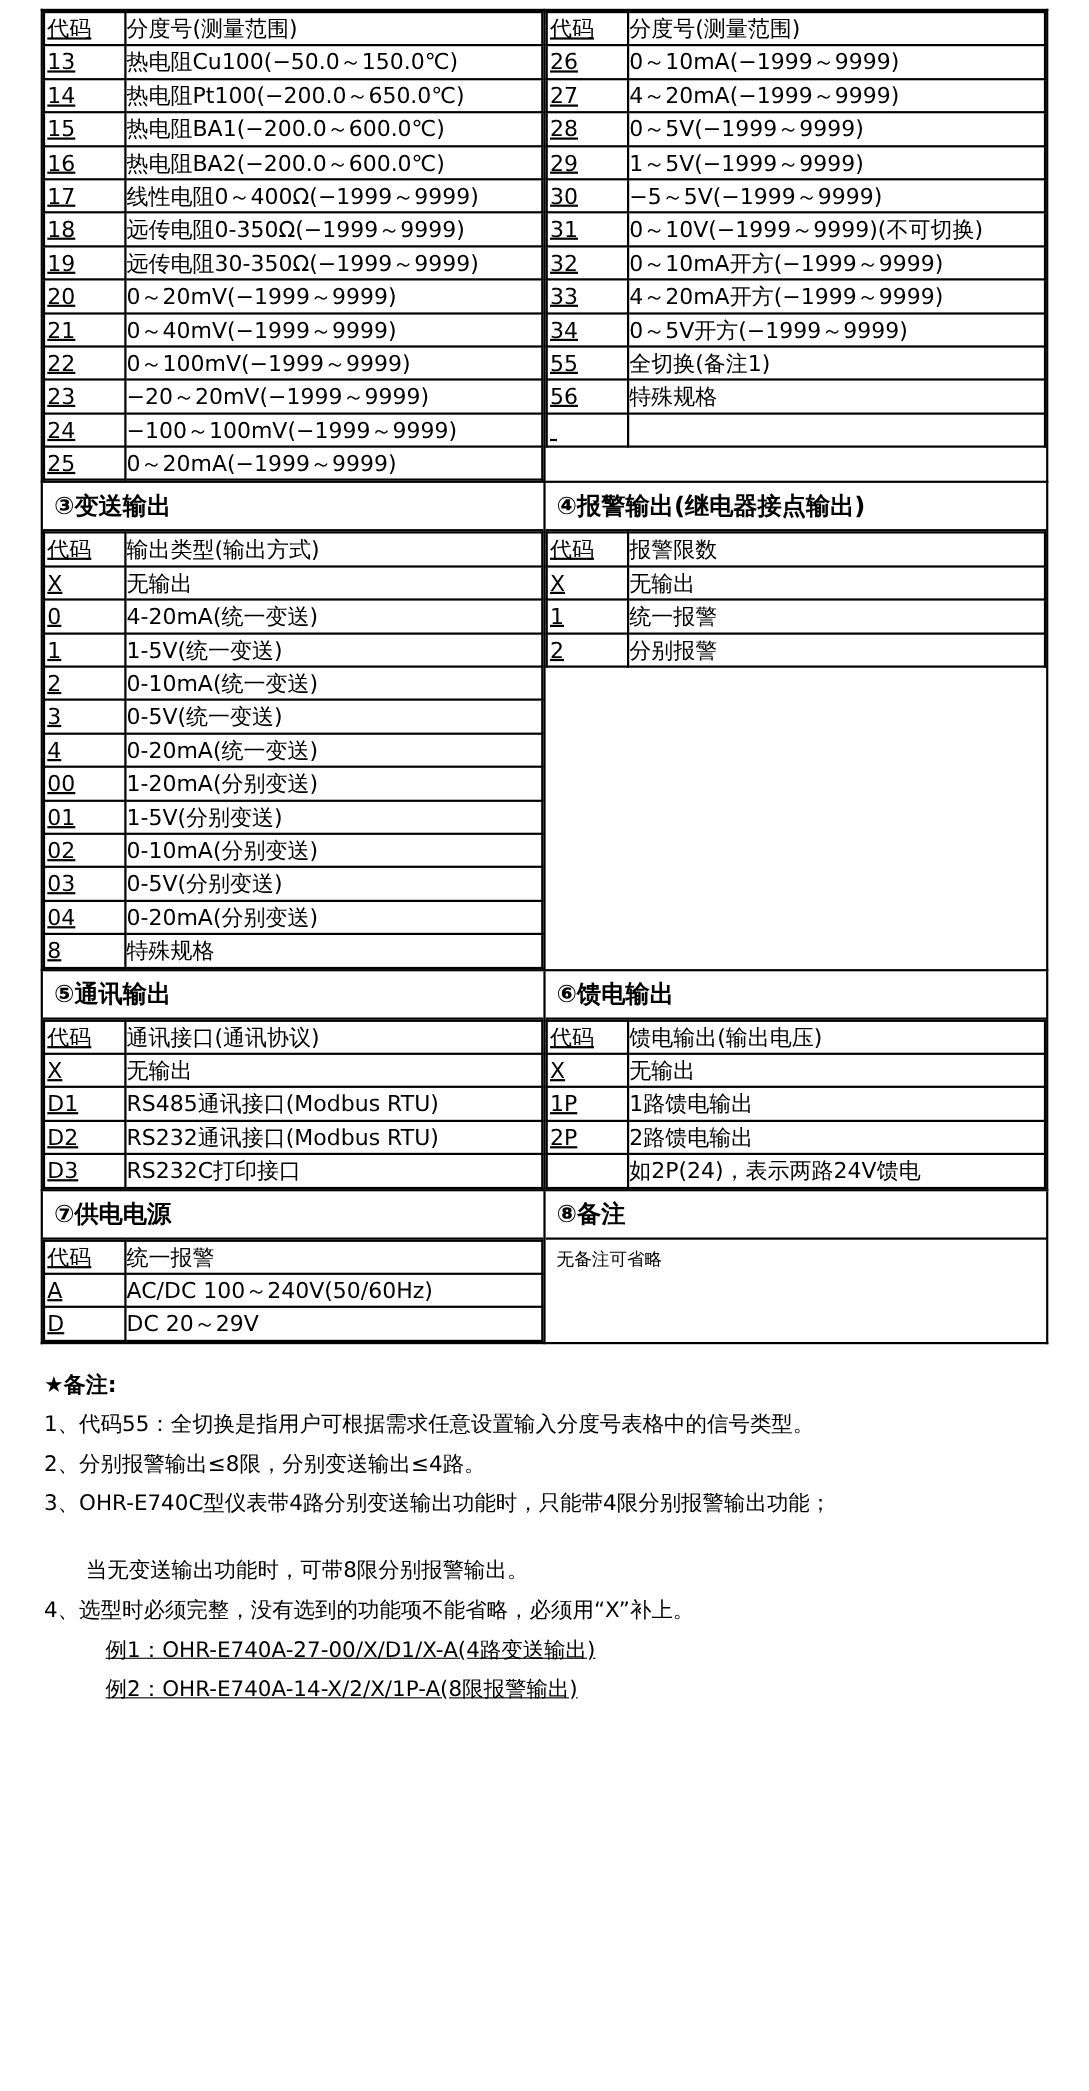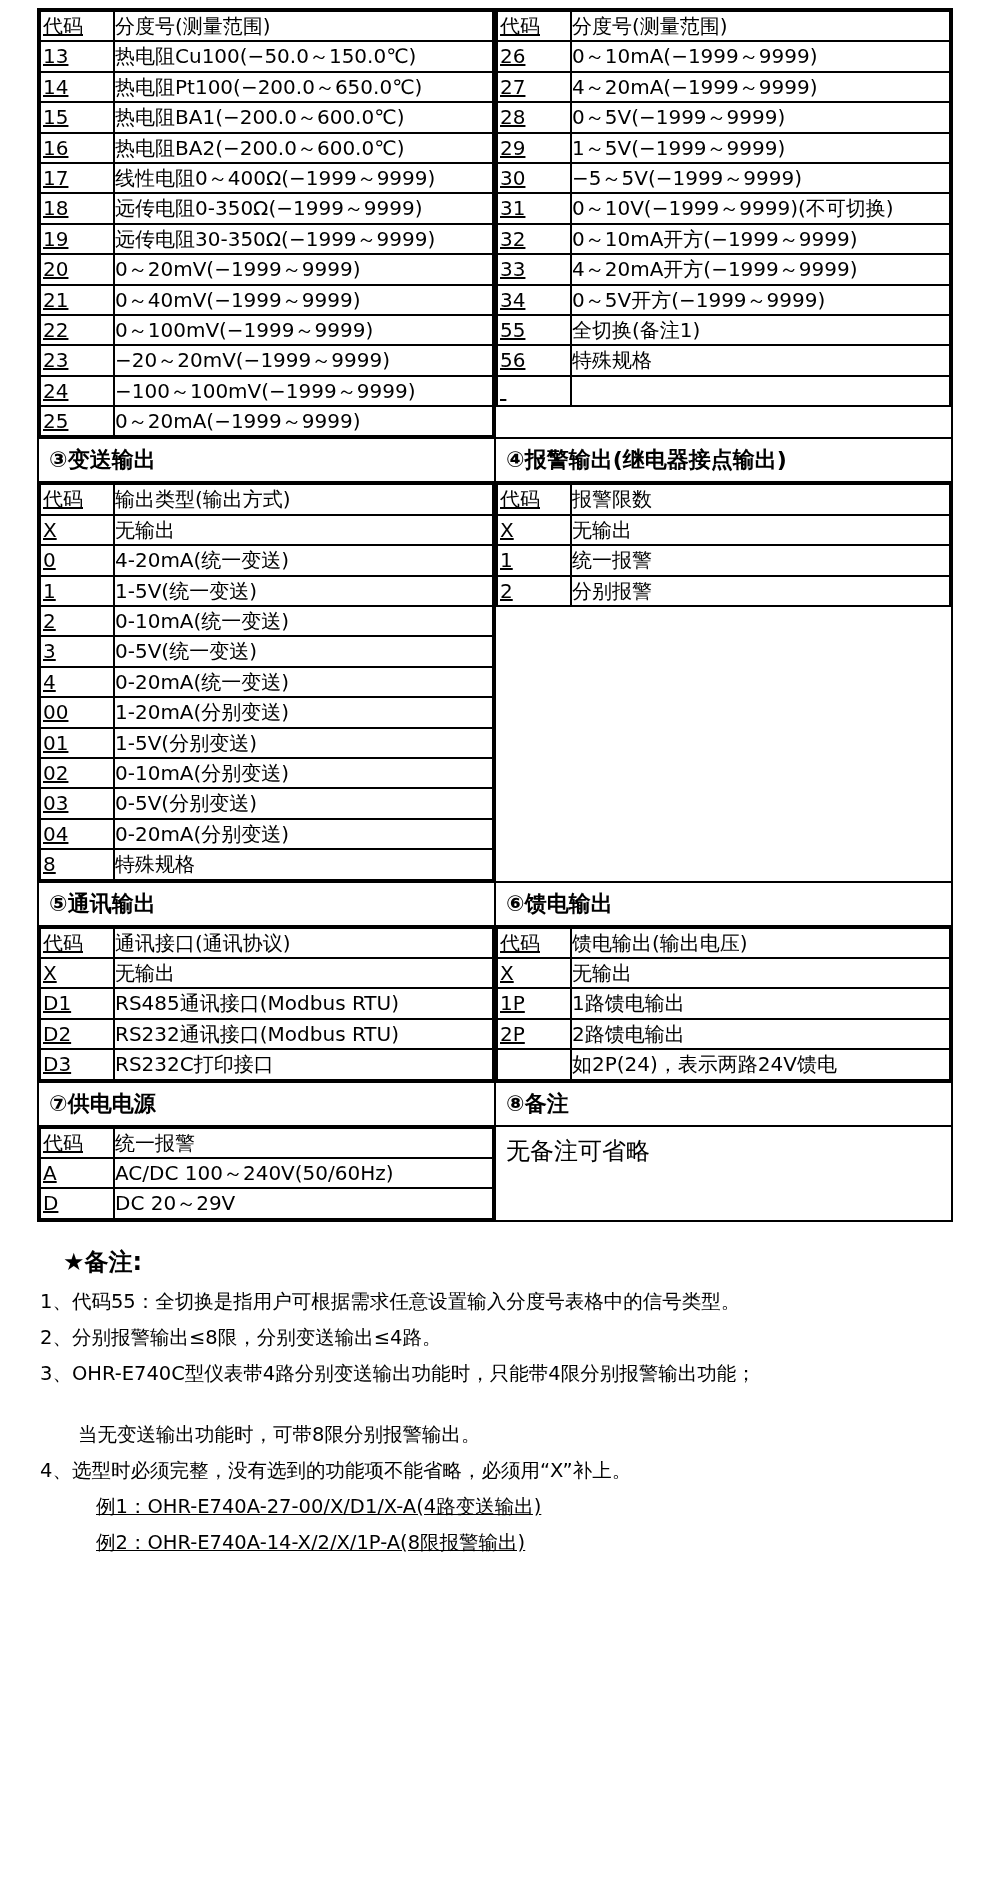--- a/index.html
+++ b/index.html
@@ -61,34 +61,33 @@
     border-bottom: 2px solid #000;
     white-space: nowrap;
   }
   .cell-pad {
     padding: 0;
   }
   .hdrline td {
     border-bottom: 2px solid #000 !important;
   }
   .plain-note {
-    font-size: 24px;
+    font-size: 16px;
     padding: 8px 10px;
   }
   
   .notes {
     width: 910px;
     margin: 18px auto 0 auto;
     font-size: 19.5px;
     line-height: 1.85;
   }
   .notes .star {
     font-weight: bold;
-    font-size: 24px;
-    margin-left: 23px;
+    font-size: 20px;
   }
   .notes .item {
     display: block;
     white-space: nowrap;
   }
   .notes .indent1 {
     padding-left: 38px;
     margin-top: 25px;
   }
   .notes .indent2 {

